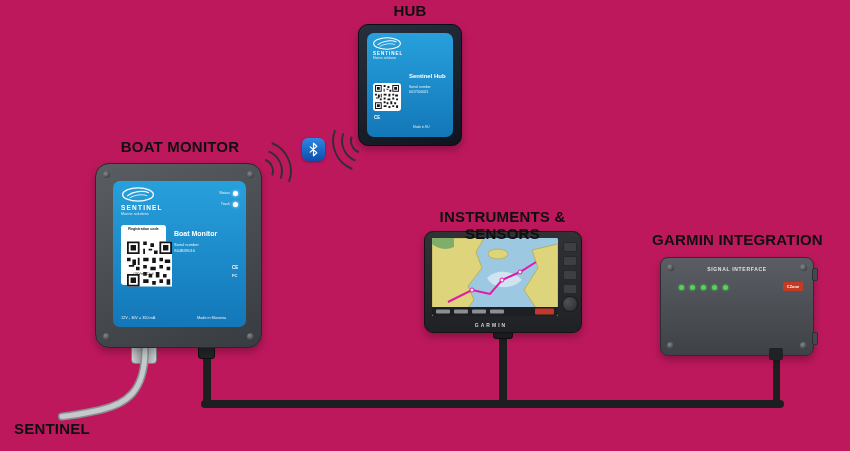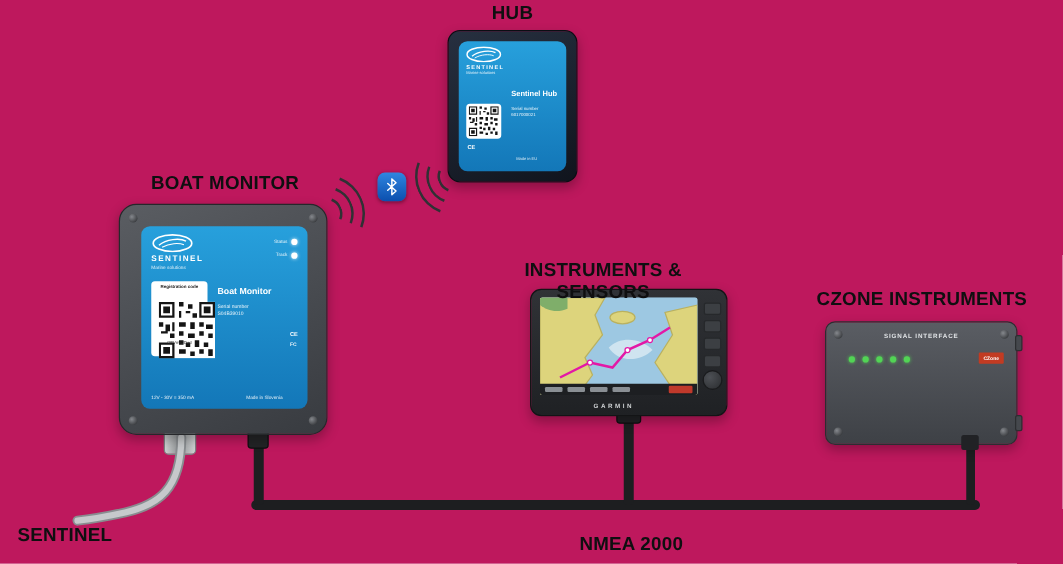--- a/index.html
+++ b/index.html
@@ -229,18 +229,17 @@
       <div class="cz-led"></div>
       <div class="cz-led"></div>
       <div class="cz-led"></div>
     </div>
     <div class="cz-tag">CZone</div>
     <div class="cz-conn"></div>
   </div>
 
   <div class="lbl center" style="left:358px;top:2px;width:104px">HUB</div>
   <div class="lbl center" style="left:100px;top:138px;width:160px">BOAT MONITOR</div>
-  <div class="lbl center" style="left:380px;top:208px;width:205px">INSTRUMENTS &amp; SENSORS</div>
-  <div class="lbl center" style="left:645px;top:231px;width:185px">CZONE INSTRUMENTS</div>
-  <div class="lbl center" style="left:435px;top:427px;width:140px">NMEA 2000</div>
+  <div class="lbl center" style="left:400px;top:208px;width:205px">INSTRUMENTS &amp; SENSORS</div>
+  <div class="lbl center" style="left:645px;top:231px;width:185px">GARMIN INTEGRATION</div>
   <div class="lbl" style="left:14px;top:420px">SENTINEL</div>
 
 </div>
 
 </body></html>

